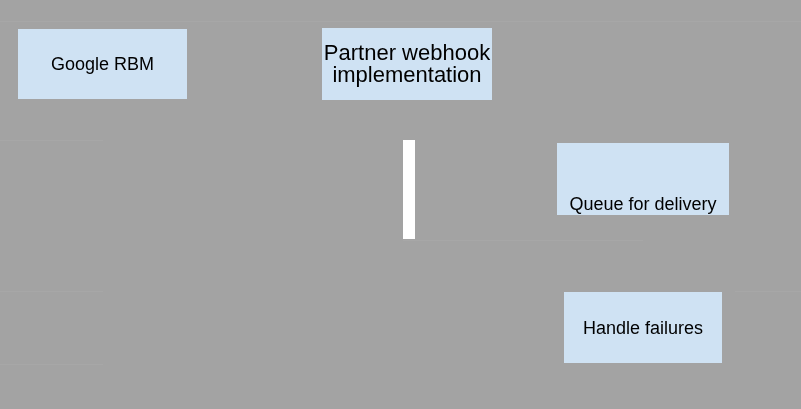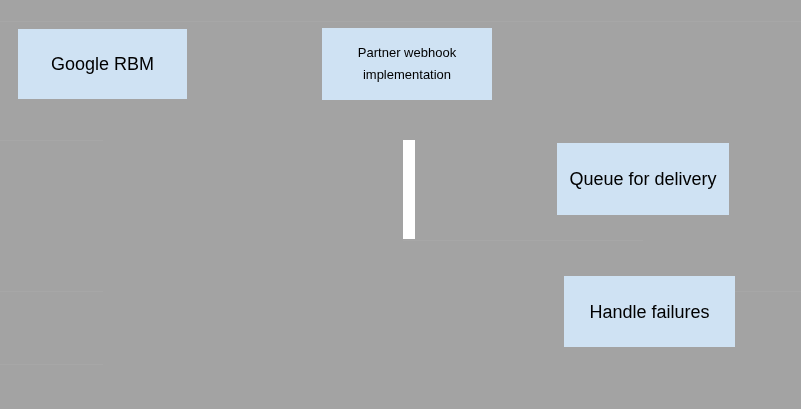--- a/index.html
+++ b/index.html
@@ -46,27 +46,27 @@
   <div class="faint-line" style="left:0; top:140px; width:103px;"></div>
   <div class="faint-line" style="left:403px; top:240px; width:240px;"></div>
   <div class="faint-line" style="left:0; top:291px; width:103px;"></div>
   <div class="faint-line" style="left:735px; top:291px; width:66px;"></div>
   <div class="faint-line" style="left:0; top:364px; width:103px;"></div>
 
   <div class="node-box" style="left:18px; top:29px; width:169px; height:70px;">
     <span>Google RBM</span>
   </div>
 
-  <div class="node-box" style="left:322px; top:28px; width:170px; height:72px; padding:0 0; font-size:13px;">
+  <div class="node-box" style="left:322px; top:28px; width:170px; height:72px; padding:0 0; font-size:22px;">
     <span>Partner webhook implementation</span>
   </div>
 
-  <div class="node-box" style="left:557px; top:143px; width:172px; height:72px;">
+  <div class="node-box" style="left:557px; top:143px; width:172px; height:72px;align-items:flex-end;">
     <span>Queue for delivery</span>
   </div>
 
-  <div class="node-box" style="left:564px; top:276px; width:171px; height:71px;">
+  <div class="node-box" style="left:564px; top:292px; width:158px; height:71px;">
     <span>Handle failures</span>
   </div>
 
   <div class="activation-bar" style="left:403px; top:140px; width:12px; height:99px;"></div>
 
 </div>
 
 </body></html>

